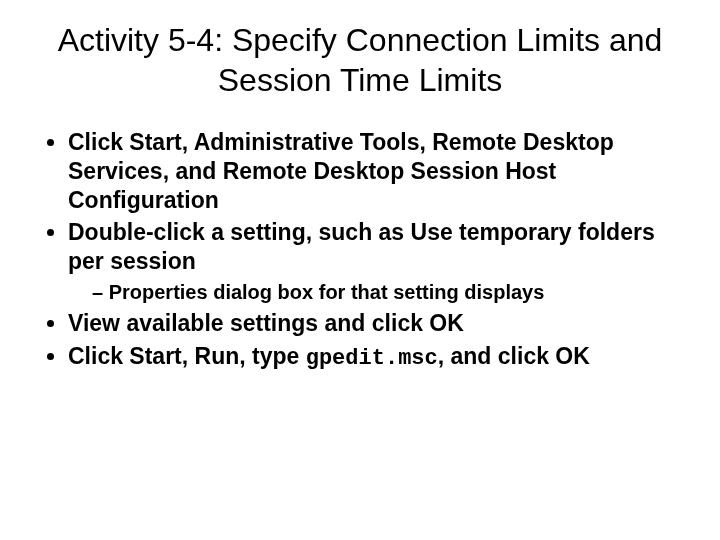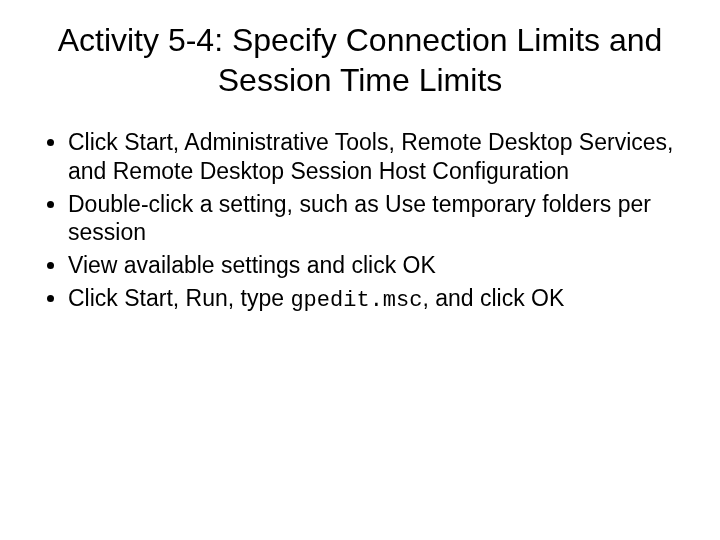--- a/index.html
+++ b/index.html
@@ -27,20 +27,21 @@
     line-height: 1.25;
   }
   ul.top {
     margin: 0;
     padding-left: 28px;
     font-size: 23px;
     line-height: 1.25;
   }
   ul.top > li {
     margin-bottom: 4px;
+    font-weight: bold;
   }
   ul.sub {
     list-style-type: none;
     margin: 4px 0 4px 0;
     padding-left: 24px;
     font-size: 20px;
   }
   ul.sub > li::before {
     content: "– ";
   }
@@ -73,20 +74,23 @@
 <body>
 
 <div class="slide">
 
   <h1 class="title">Activity 5-4: Specify Connection Limits and Session Time Limits</h1>
 
   <ul class="top">
     <li>Click Start, Administrative Tools, Remote Desktop Services, and Remote Desktop Session Host Configuration</li>
     <li>
       <span>Double-click a setting, such as Use temporary folders per session</span>
+      <ul class="sub">
+        <li>Properties dialog box for that setting displays</li>
+      </ul>
     </li>
     <li>View available settings and click OK</li>
     <li>
       <span>Click Start, Run, type </span><span class="code">gpedit.msc</span><span>, and click OK</span>
     </li>
   </ul>
 
   <div class="footer">
     <span class="page-num">21</span>
   </div>

